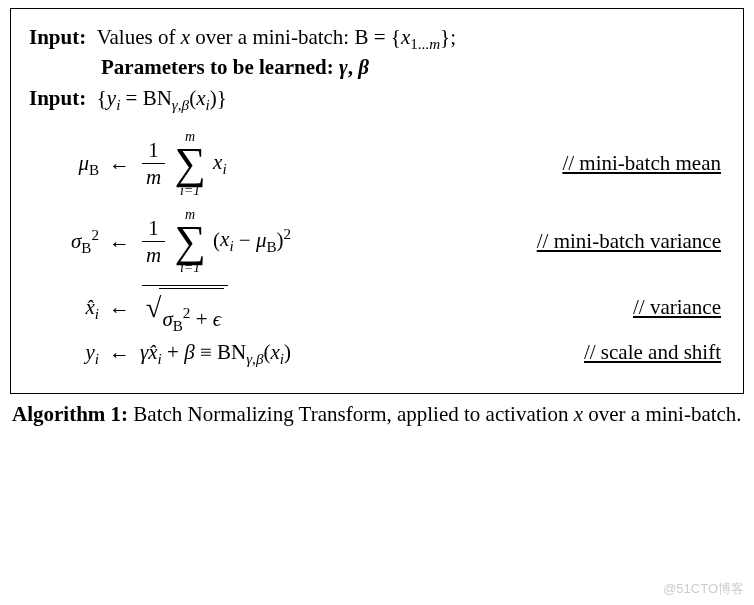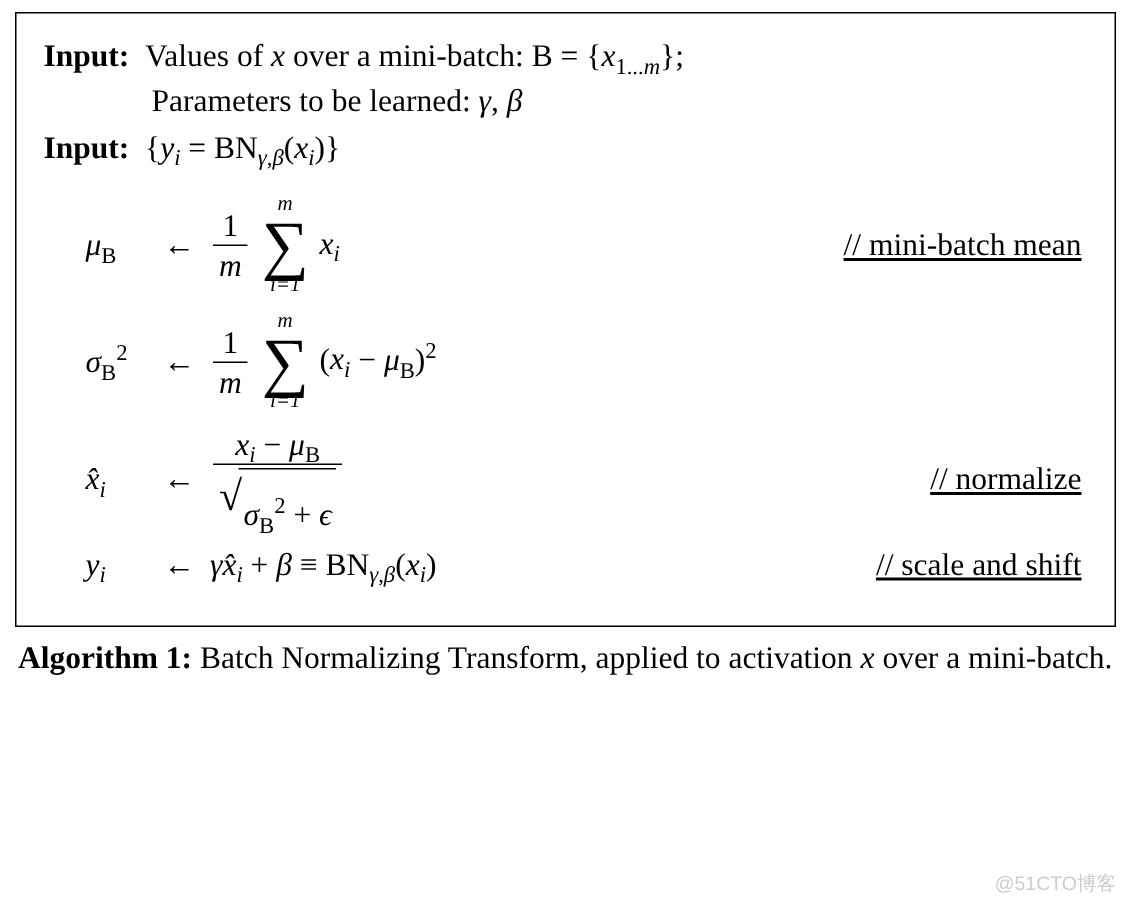--- a/index.html
+++ b/index.html
@@ -10,31 +10,31 @@
     color: #000;
     background: #fff;
     width: 754px;
   }
   .box {
     border: 1px solid #000;
     margin: 8px 10px 4px 10px;
     padding: 12px 18px 18px 18px;
   }
   .io-line { margin: 2px 0; line-height: 1.35; }
-  .io-indent { padding-left: 72px; }
+  .io-indent { padding-left: 72px; font-weight: bold; }
   .label { font-weight: bold; text-align: right; }
   .eq-block { margin-top: 18px; }
   .eq-row {
     display: flex;
     justify-content: space-between;
     align-items: center;
     margin: 10px 0;
   }
   .eq-lhs { display: flex; align-items: center; padding-left: 28px; }
-  .eq-var { display: inline-block; min-width: 42px; }
+  .eq-var { display: inline-block; min-width: 42px; text-align: right; }
   .arrow { padding: 0 10px; }
   .frac {
     display: inline-block;
     text-align: center;
     vertical-align: middle;
     line-height: 1.05;
     padding: 0 2px;
   }
   .frac .num { display: block; padding: 0 4px 2px 4px; }
   .frac .den { display: block; border-top: 1px solid #000; padding: 2px 4px 0 4px; }
@@ -90,31 +90,32 @@
         <span><span class="frac"><span class="num">1</span><span class="den mi">m</span></span> <span class="bigsum"><span class="top">m</span><span class="sym">∑</span><span class="bot">i=1</span></span> <span class="mi">x<sub>i</sub></span></span>
       </span>
       <span class="comment">// mini-batch mean</span>
     </div>
     <div class="eq-row">
       <span class="eq-lhs">
         <span class="eq-var"><span class="mi">σ</span><sub><span class="scr">B</span></sub><sup>2</sup></span>
         <span class="arrow">←</span>
         <span><span class="frac"><span class="num">1</span><span class="den mi">m</span></span> <span class="bigsum"><span class="top">m</span><span class="sym">∑</span><span class="bot">i=1</span></span> (<span class="mi">x<sub>i</sub></span> − <span class="mi">μ</span><sub><span class="scr">B</span></sub>)<sup>2</sup></span>
       </span>
+      <span class="comment">// mini-batch variance</span>
     </div>
     <div class="eq-row">
       <span class="eq-lhs">
         <span class="eq-var"><span class="mi">x̂<sub>i</sub></span></span>
         <span class="arrow">←</span>
-        <span><span class="frac"><span class="num"><span class="mi">x<sub>i</sub></span> − <span class="mi">μ</span><sub><span class="scr">B</span></sub></span><span class="den"><span class="sqrt">
+        <span><span class="frac"><span class="den"><span class="sqrt">
                   <span class="rad">√</span>
                   <span class="vinc"><span class="mi">σ</span><sub><span class="scr">B</span></sub><sup>2</sup> + <span class="mi">ϵ</span></span>
                 </span></span></span></span>
       </span>
-      <span class="comment">// normalize</span>
+      <span class="comment">// variance</span>
     </div>
     <div class="eq-row">
       <span class="eq-lhs">
         <span class="eq-var"><span class="mi">y<sub>i</sub></span></span>
         <span class="arrow">←</span>
         <span><span class="mi">γx̂<sub>i</sub></span> + <span class="mi">β</span> ≡ BN<sub><span class="mi">γ</span>,<span class="mi">β</span></sub>(<span class="mi">x<sub>i</sub></span>)</span>
       </span>
       <span class="comment">// scale and shift</span>
     </div>
   </div>

